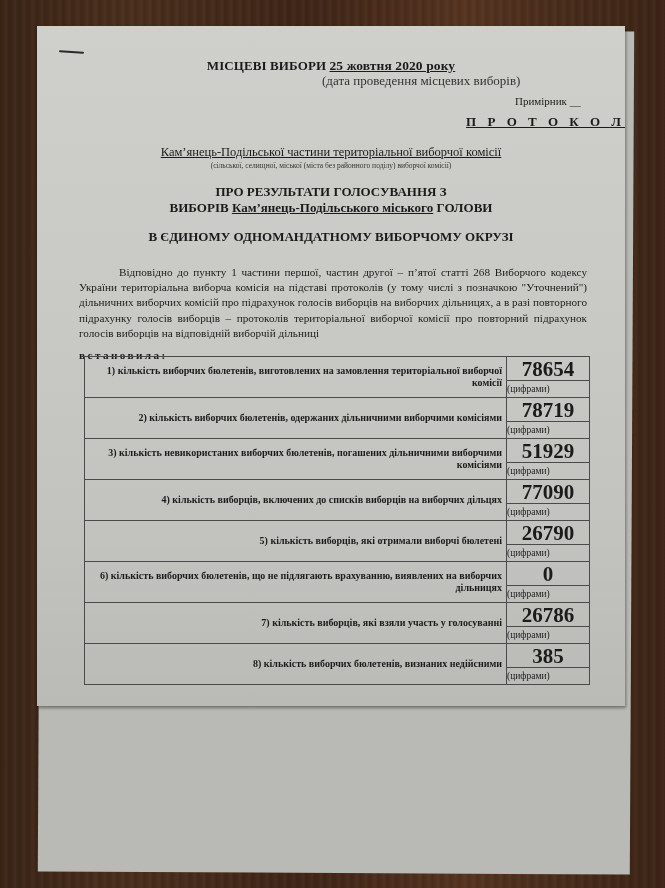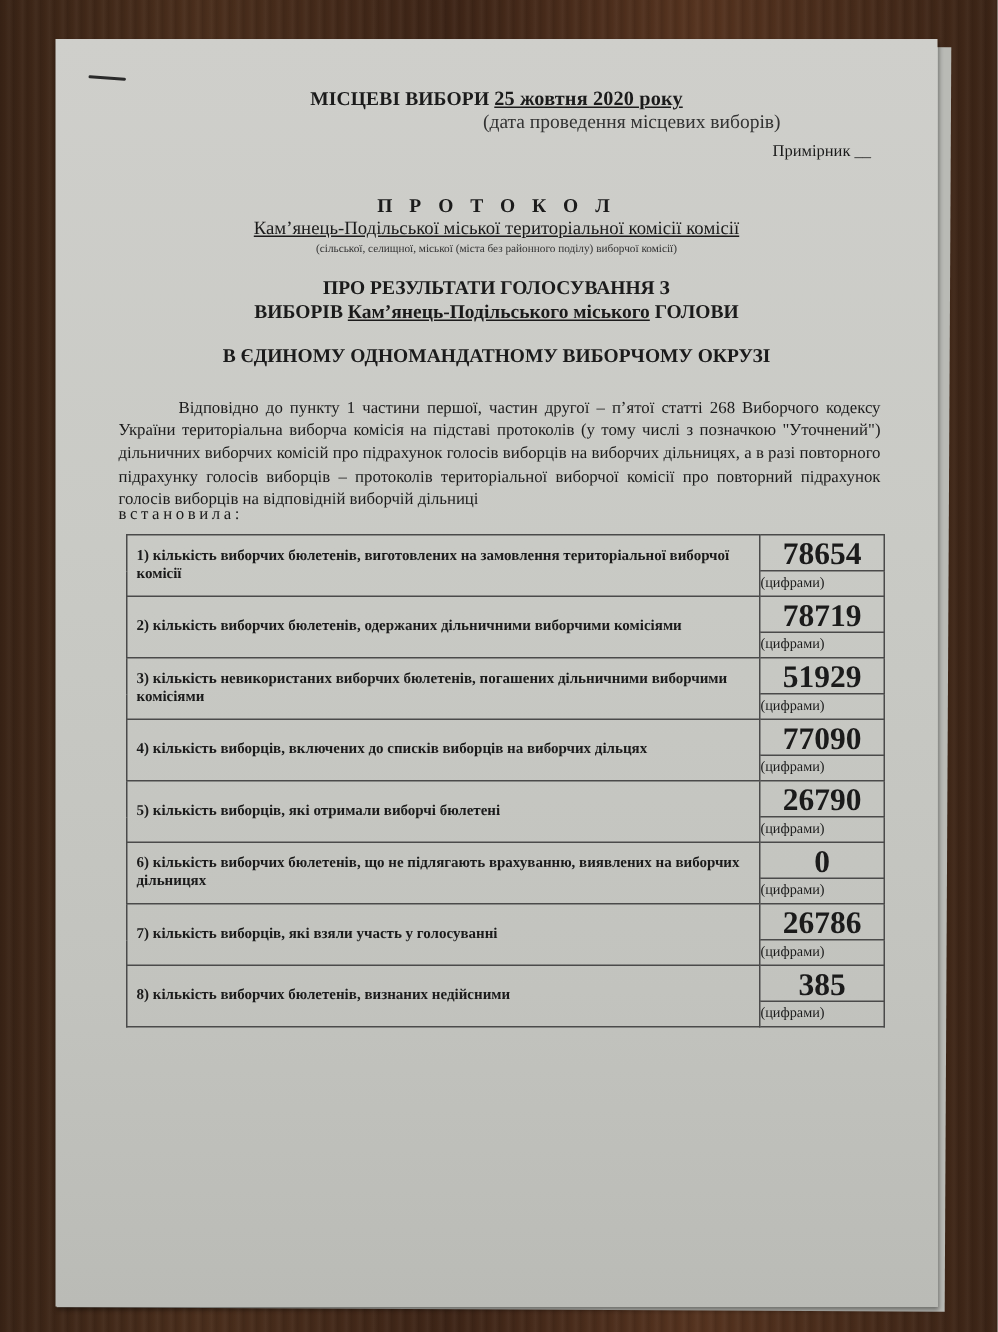--- a/index.html
+++ b/index.html
@@ -10,40 +10,40 @@
   }
   .wood-grain {
     position: absolute; inset: 0;
     background: repeating-linear-gradient(90deg, rgba(0,0,0,0.08) 0px, rgba(0,0,0,0) 3px, rgba(255,255,255,0.03) 6px, rgba(0,0,0,0.06) 9px);
   }
   .paper-under {
     position: absolute; left: 40px; top: 30px; width: 592px; height: 843px;
     background: #b9bab5; transform: rotate(0.3deg);
   }
   .paper {
-    position: absolute; left: 37px; top: 26px; width: 588px; height: 845px;
+    position: absolute; left: 37px; top: 26px; width: 588px; height: 680px;
     background: linear-gradient(180deg, #cfcfcb 0%, #c9cac5 40%, #c2c3be 75%, #babbb6 100%);
     color: #1b1b1b;
     box-shadow: 1px 2px 3px rgba(0,0,0,0.4);
   }
   .pen-mark {
     position: absolute; left: 22px; top: 25px; width: 25px; height: 2px;
     background: #2a2a2a; transform: rotate(4deg); border-radius: 1px;
   }
   .abs { position: absolute; }
   .header-line {
     left: 0; right: 0; top: 32px; text-align: center;
     font-size: 13px; font-weight: bold; letter-spacing: 0.1px;
   }
   .header-line .date { text-decoration: underline; font-size: 13.5px; }
   .date-caption { left: 285px; top: 47px; font-size: 13px; color: #333; }
   .copy-label { left: 478px; top: 69px; font-size: 11px; }
   .protocol-title {
-    left: 0; right: 0; top: 103px; text-align: center;
-    font-size: 13px; font-weight: bold; letter-spacing: 4px;
+    left: 0; right: 0; top: 88px; text-align: right;
+    font-size: 13px; font-weight: bold; letter-spacing: 4px; text-decoration: underline;
   }
   .commission {
     left: 0; right: 0; top: 119px; text-align: center;
     font-size: 12.5px; text-decoration: underline;
   }
   .commission-caption { left: 0; right: 0; top: 135px; text-align: center; font-size: 7.5px; color: #333; }
   .results-title {
     left: 0; right: 0; top: 158px; text-align: center; font-size: 13px; font-weight: bold;
   }
   .mayor-line {
@@ -52,27 +52,27 @@
   .mayor-line .u { text-decoration: underline; }
   .mayor-caption { left: 0; right: 0; top: 190px; text-align: center; font-size: 7.5px; color: #333; }
   .district-title {
     left: 0; right: 0; top: 203px; text-align: center; font-size: 13px; font-weight: bold;
   }
   .body-text {
     left: 42px; top: 239px; width: 508px;
     font-size: 11.2px; line-height: 15.2px; text-align: justify; text-indent: 40px;
   }
   .established {
-    left: 42px; top: 311px; font-size: 11.2px; font-weight: normal; letter-spacing: 2.4px;
+    left: 42px; top: 323px; font-size: 11.2px; font-weight: bold; letter-spacing: 2.4px;
   }
   .results-table {
     position: absolute; left: 47px; top: 330px; width: 506px;
     border-collapse: collapse; border: 1.5px solid #444;
   }
-  .results-table td { border: 1px solid #4a4a4a; padding: 0; }
+  .results-table td { border: 1px solid #4a4a4a; padding: 0; text-align: right; }
   .results-table td.label {
     font-size: 10px; font-weight: bold; padding: 4px 4px 4px 6px; line-height: 12px;
     vertical-align: middle; height: 32px;
   }
   .results-table td.value {
     width: 82px; text-align: center; font-size: 21px; font-weight: bold; height: 22px; line-height: 22px;
     border-bottom: 1px solid #4a4a4a;
   }
   .results-table td.unit {
     width: 82px; text-align: left; font-size: 9.5px; height: 15px; line-height: 15px;
@@ -88,21 +88,21 @@
   <div class="pen-mark"></div>
 
   <div class="abs header-line">
     <span>МІСЦЕВІ ВИБОРИ</span>
     <span class="date">25 жовтня 2020 року</span>
   </div>
   <div class="abs date-caption">(дата проведення місцевих виборів)</div>
   <div class="abs copy-label">Примірник __</div>
 
   <div class="abs protocol-title">П Р О Т О К О Л</div>
-  <div class="abs commission">Кам’янець-Подільської міської територіальної комісії комісії</div>
+  <div class="abs commission">Кам’янець-Подільської частини територіальної виборчої комісії</div>
   <div class="abs commission-caption">(сільської, селищної, міської (міста без районного поділу) виборчої комісії)</div>
 
   <div class="abs results-title">ПРО РЕЗУЛЬТАТИ ГОЛОСУВАННЯ З</div>
   <div class="abs mayor-line">
     <span>ВИБОРІВ</span>
     <span class="u">Кам’янець-Подільського міського</span>
     <span>ГОЛОВИ</span>
   </div>
   <div class="abs district-title">В ЄДИНОМУ ОДНОМАНДАТНОМУ ВИБОРЧОМУ ОКРУЗІ</div>
 

